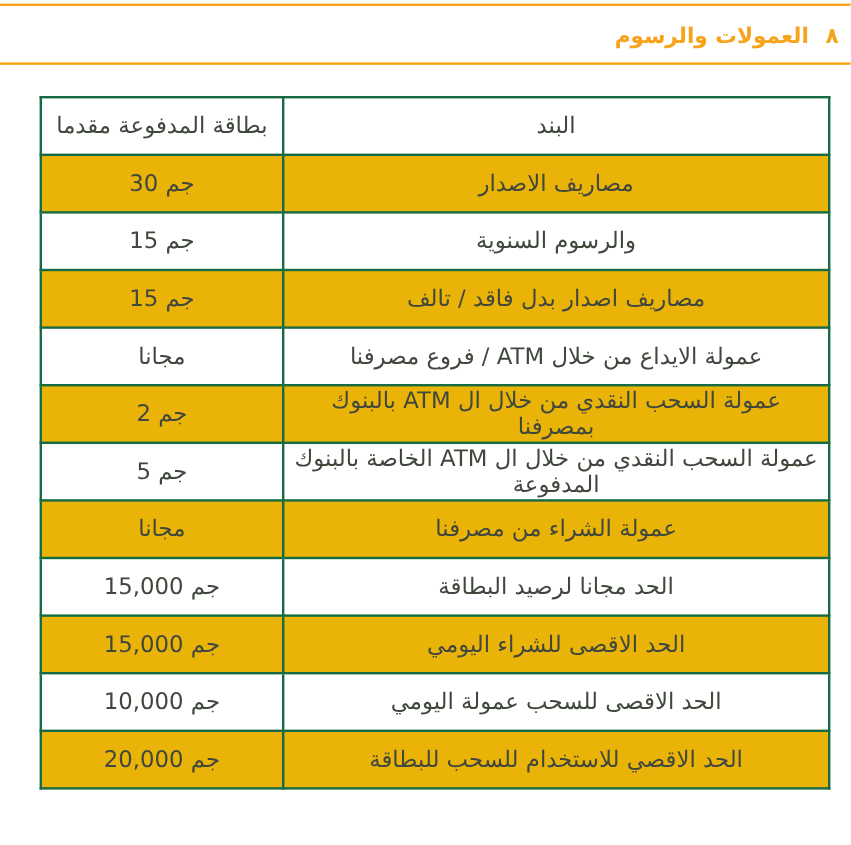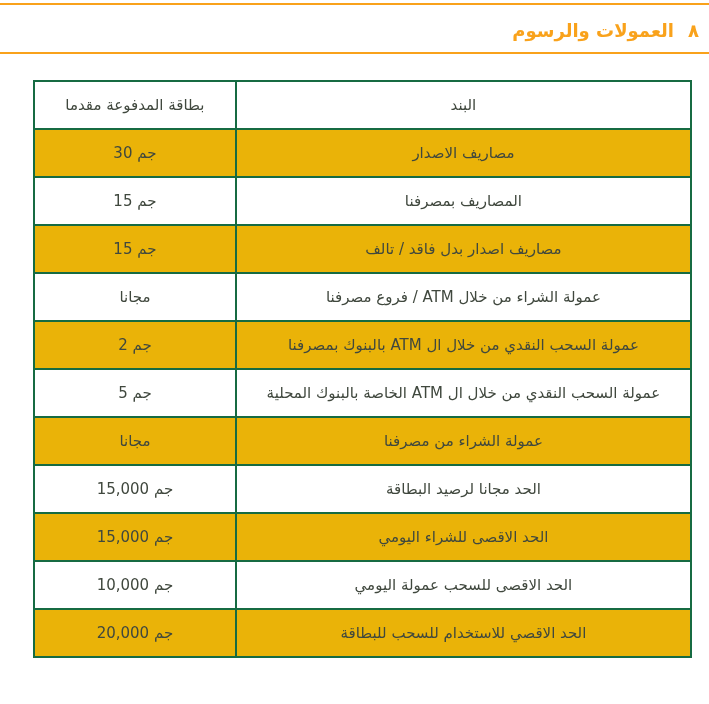--- a/index.html
+++ b/index.html
@@ -49,21 +49,21 @@
     table-layout: fixed;
     direction: rtl;
   }
   .fees-table th,
   .fees-table td {
     border: 2px solid #166b42;
     text-align: center;
     vertical-align: middle;
     height: 46px;
     padding: 0 8px;
-    font-size: 15px;
+    font-size: 19px;
     font-weight: normal;
     color: #40483e;
     background: #ffffff;
   }
   .col-item  { width: 451px; }
   .col-value { width: 200px; }
   .fees-table tr.hl td { background: #eab308; }
   .value-cell { direction: ltr; }
 </style>
 </head>
@@ -89,37 +89,37 @@
         <th>البند</th>
         <th>بطاقة المدفوعة مقدما</th>
       </tr>
     </thead>
     <tbody>
         <tr class="hl">
           <td class="item-cell">مصاريف الاصدار</td>
           <td class="value-cell">30 جم</td>
         </tr>
         <tr>
-          <td class="item-cell">المصاريف بمصرفنا</td>
+          <td class="item-cell">والرسوم السنوية</td>
           <td class="value-cell">15 جم</td>
         </tr>
         <tr class="hl">
           <td class="item-cell">مصاريف اصدار بدل فاقد / تالف</td>
           <td class="value-cell">15 جم</td>
         </tr>
         <tr>
-          <td class="item-cell">عمولة الشراء من خلال ATM / فروع مصرفنا</td>
+          <td class="item-cell">عمولة الايداع من خلال ATM / فروع مصرفنا</td>
           <td class="value-cell">مجانا</td>
         </tr>
         <tr class="hl">
           <td class="item-cell">عمولة السحب النقدي من خلال ال ATM بالبنوك بمصرفنا</td>
           <td class="value-cell">2 جم</td>
         </tr>
         <tr>
-          <td class="item-cell">عمولة السحب النقدي من خلال ال ATM الخاصة بالبنوك المحلية</td>
+          <td class="item-cell">عمولة السحب النقدي من خلال ال ATM الخاصة بالبنوك المدفوعة</td>
           <td class="value-cell">5 جم</td>
         </tr>
         <tr class="hl">
           <td class="item-cell">عمولة الشراء من مصرفنا</td>
           <td class="value-cell">مجانا</td>
         </tr>
         <tr>
           <td class="item-cell">الحد مجانا لرصيد البطاقة</td>
           <td class="value-cell">15,000 جم</td>
         </tr>

